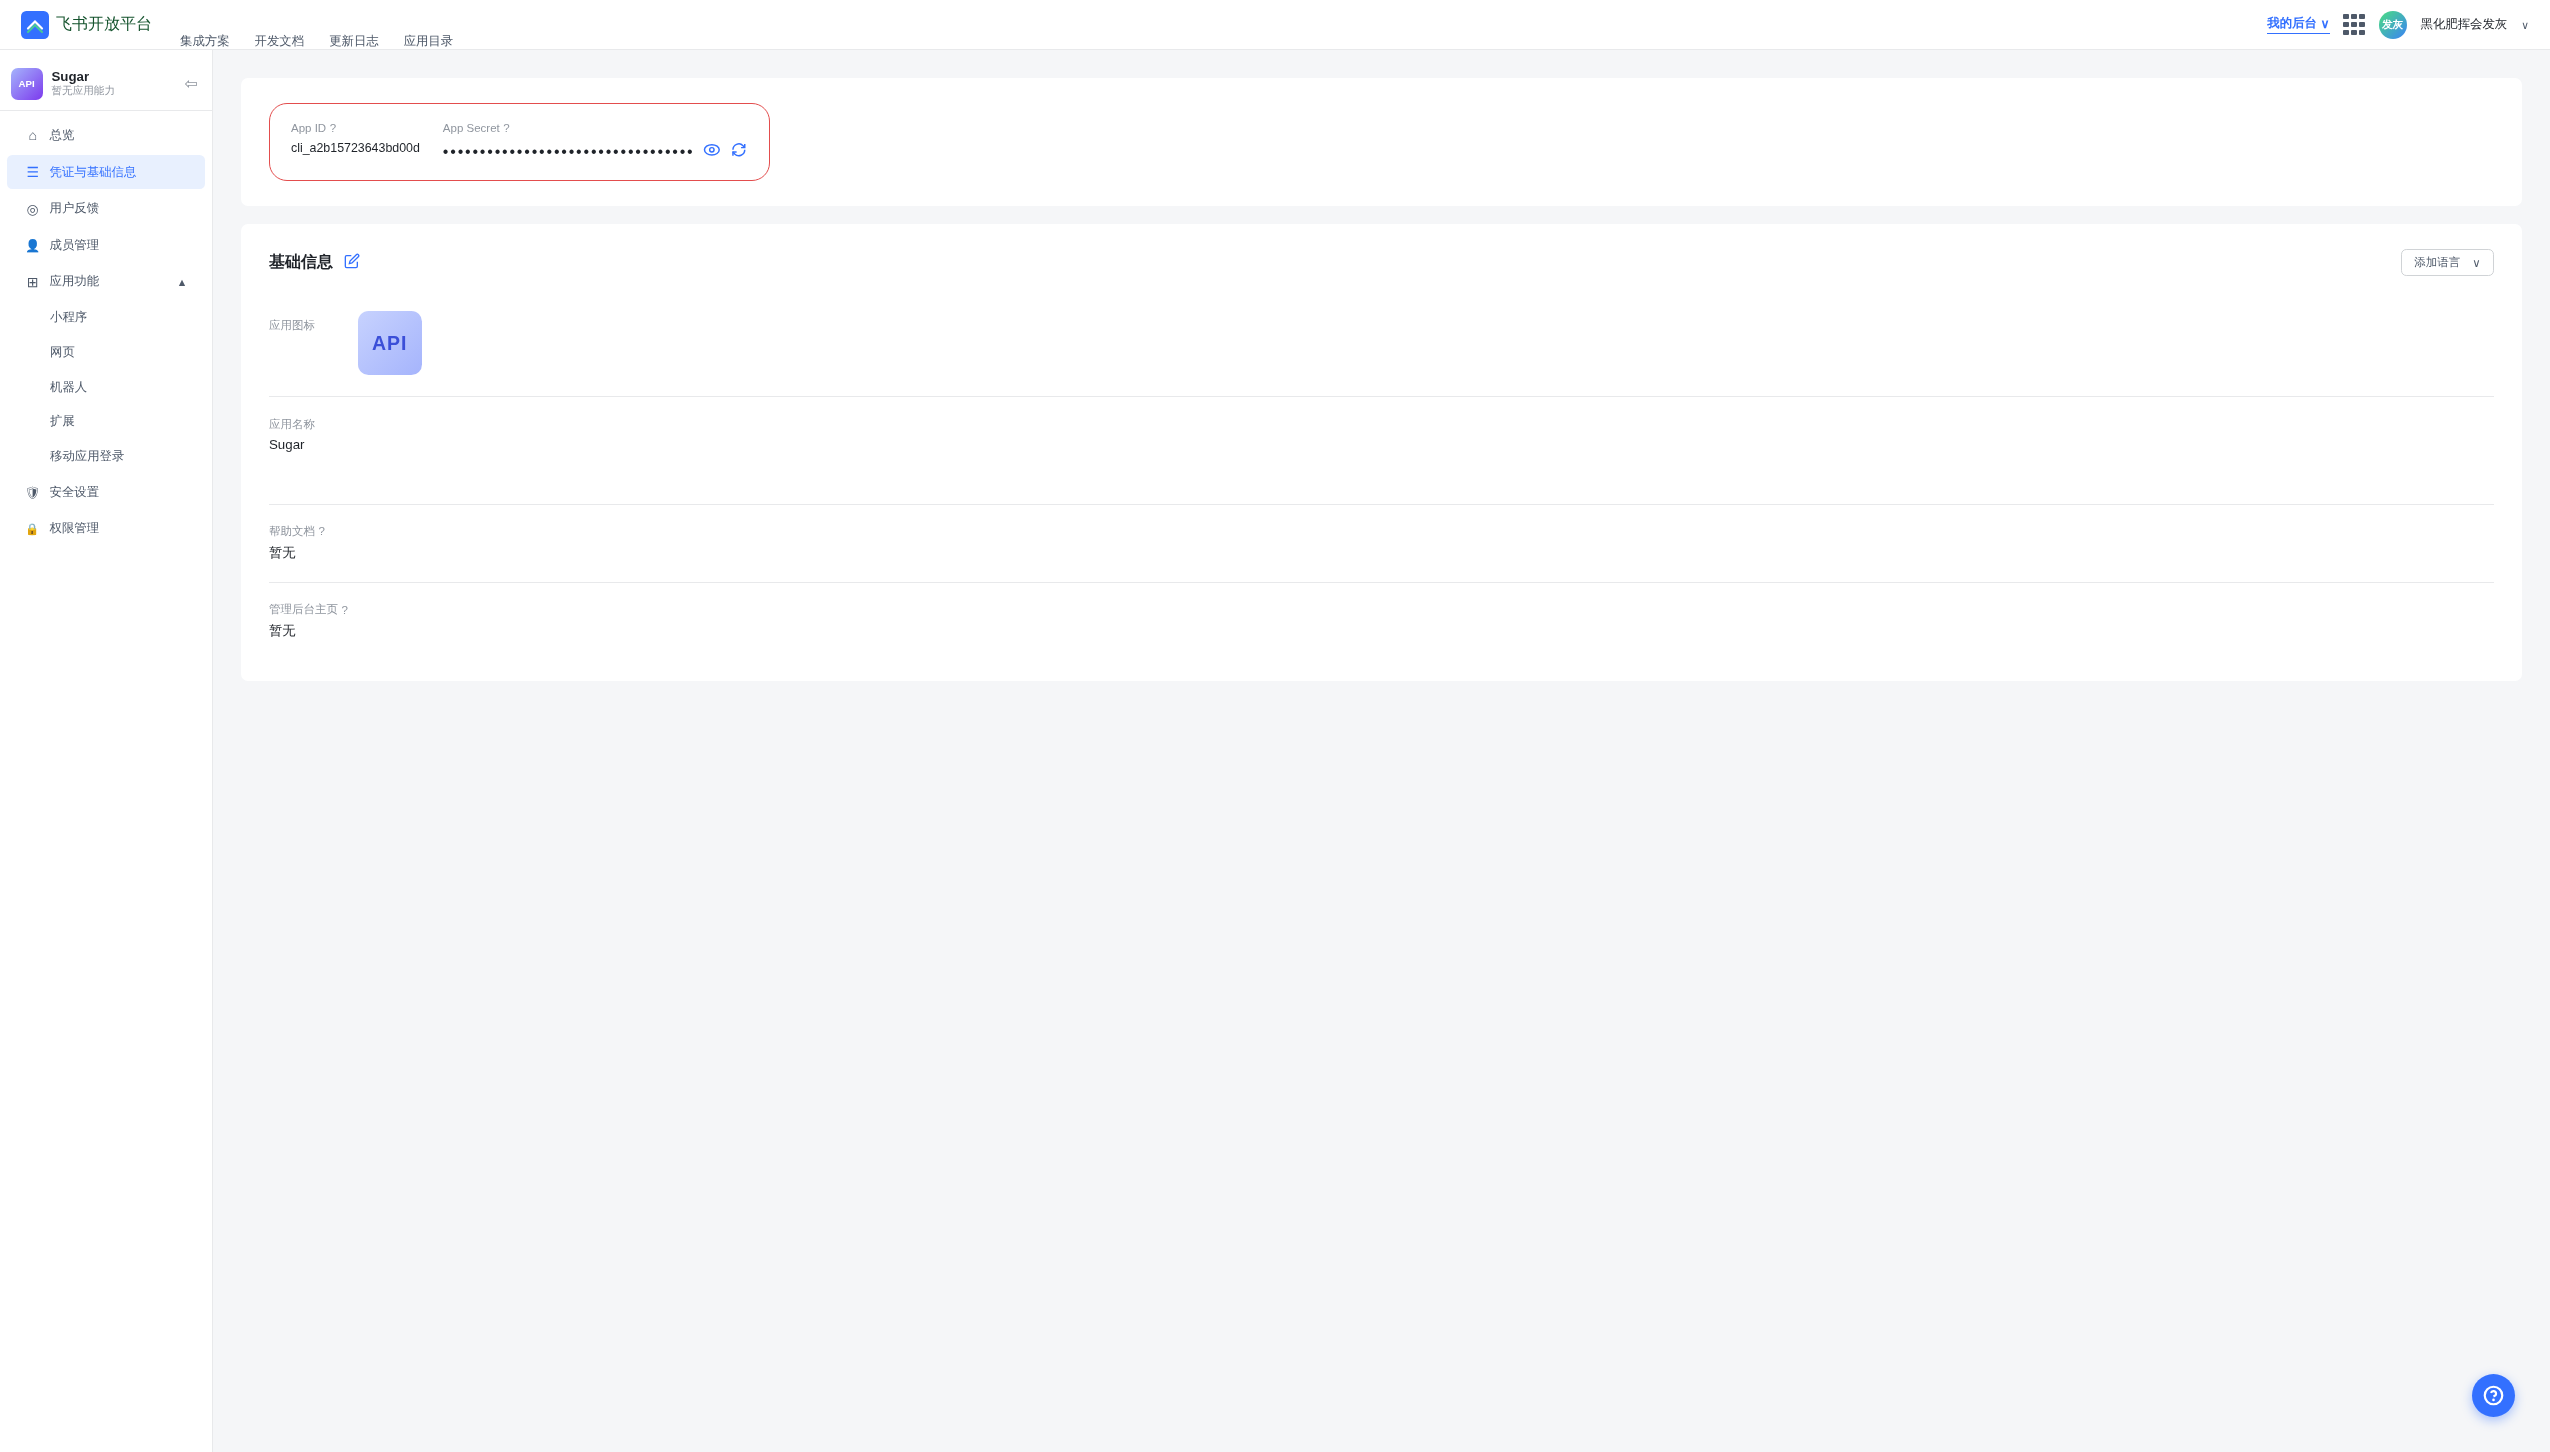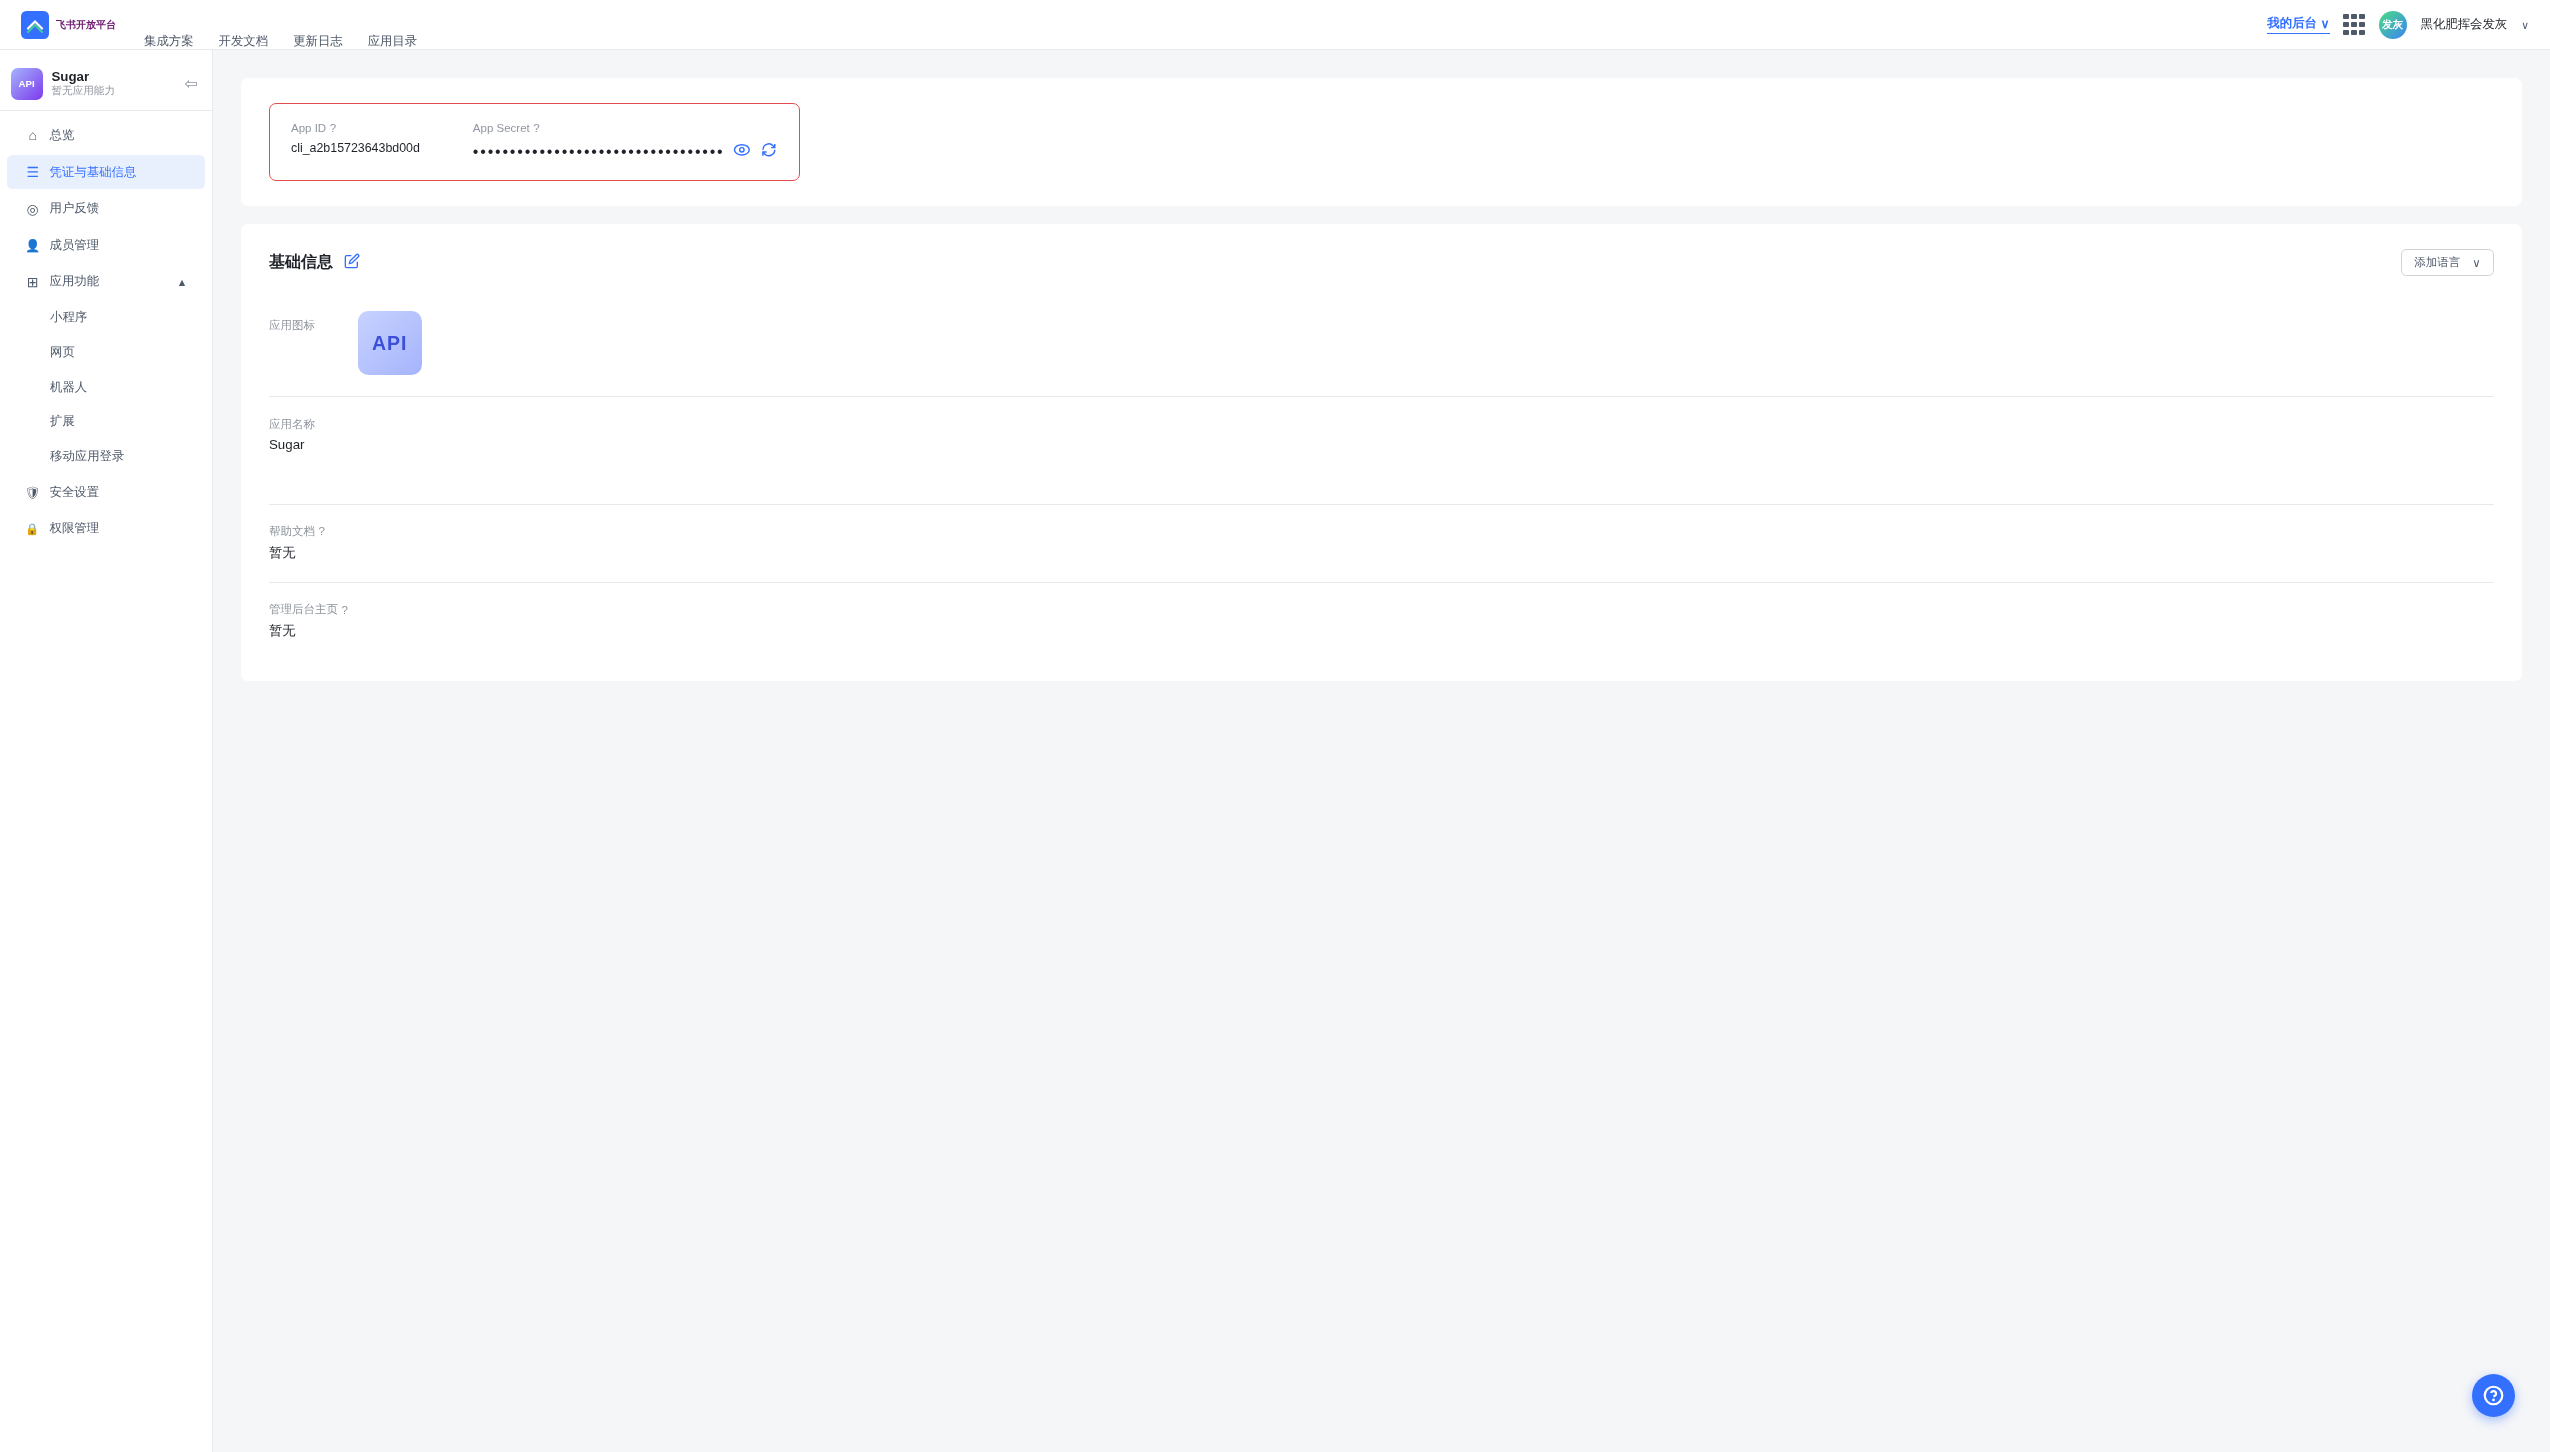--- a/index.html
+++ b/index.html
@@ -6,21 +6,21 @@
     body { font-family: -apple-system, BlinkMacSystemFont, "PingFang SC", "Microsoft YaHei", sans-serif; background: #f5f6f8; color: #1f2329; font-size: 12.4px; }
 
     
     .topnav {
       display: flex; align-items: center; height: 50px;
       background: #fff; border-bottom: 0.9px solid #e8e9eb;
       padding: 0 21px; position: fixed; top: 0; left: 0; right: 0; z-index: 100;
     }
     .topnav-logo { display: flex; align-items: center; gap: 7px; margin-right: 28px; }
     .topnav-logo-icon { width: 28px; height: 28px; }
-    .topnav-logo-text { font-size: 10px; font-weight: 700; color: #701a75; }
+    .topnav-logo-text { font-size: 16px; font-weight: 400; color: #14532d; }
     .topnav-links { display: flex; gap: 25px; flex: 1; }
     .topnav-link { font-size: 12.4px; color: #4e5969; cursor: pointer; text-decoration: none; margin-top: 34px; }
     .topnav-right { display: flex; align-items: center; gap: 14px; }
     .topnav-backend { display: flex; align-items: center; gap: 3.5px; color: #3370ff; font-size: 12.4px; cursor: pointer; border-bottom: 1.8px solid #3370ff; padding-bottom: 1.8px; font-weight: bold; }
     .topnav-grid { width: 21px; height: 21px; cursor: pointer; color: #4e5969; display: flex; align-items: center; justify-content: center; }
     .topnav-avatar { width: 28px; height: 28px; border-radius: 50%; background: linear-gradient(135deg, #4ade80, #3b82f6); display: flex; align-items: center; justify-content: center; color: #fff; font-size: 10.6px; font-weight: 600; }
     .topnav-username { font-size: 12.4px; color: #1f2329; }
     .topnav-chevron { color: #4e5969; font-size: 10.6px; }
 
     
@@ -54,22 +54,22 @@
 
     
     .main { margin-left: 213px; flex: 1; padding: 28px; min-height: calc(100vh - 50px); }
 
     
     .section { background: #fff; border-radius: 7px; padding: 25px 28px; margin-bottom: 17.7px; }
     .section-title { font-size: 16px; font-weight: 600; color: #1f2329; margin-bottom: 17.7px; }
 
     
     .credentials-card {
-      border: 1.8px solid #e34d4d; border-radius: 7px;
-      padding: 17.7px 21px; display: inline-flex; gap: 53px; min-width: 425px;
+      border: 1.8px solid #e34d4d; border-radius: 18px;
+      padding: 17.7px 21px; display: inline-flex; gap: 23px; min-width: 425px;
     }
     .cred-field-label { font-size: 11.5px; color: #8f959e; margin-bottom: 7px; display: flex; align-items: center; gap: 3.5px; }
     .cred-field-value { font-size: 12.4px; color: #1f2329; font-weight: 500; }
     .cred-secret-row { display: flex; align-items: center; gap: 8.9px; }
     .cred-secret-dots { font-size: 16px; color: #1f2329; letter-spacing: 1.8px; }
     .cred-action-icon { cursor: pointer; color: #3370ff; font-size: 16px; }
     .help-icon { color: #8f959e; font-size: 11.5px; cursor: pointer; }
 
     
     .basic-info-header { display: flex; align-items: center; gap: 10.6px; margin-bottom: 21px; }

